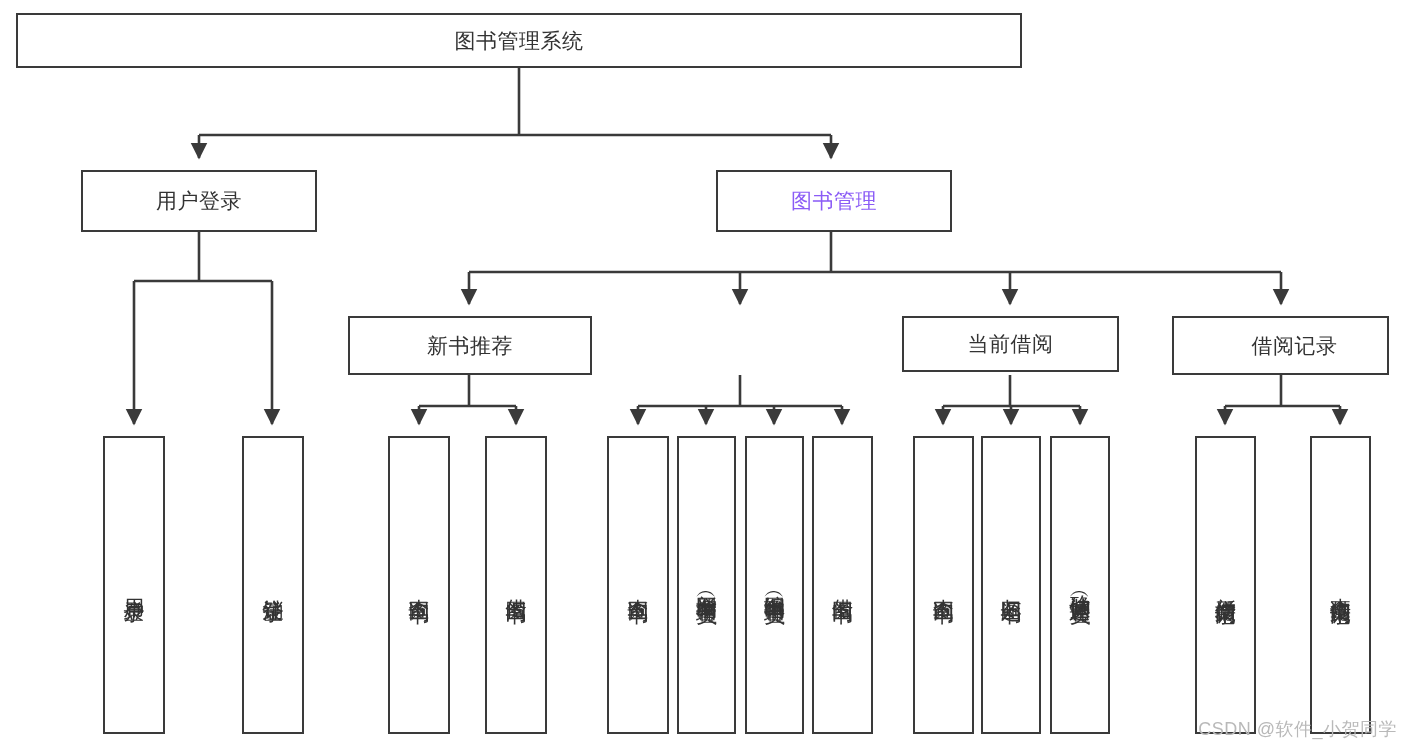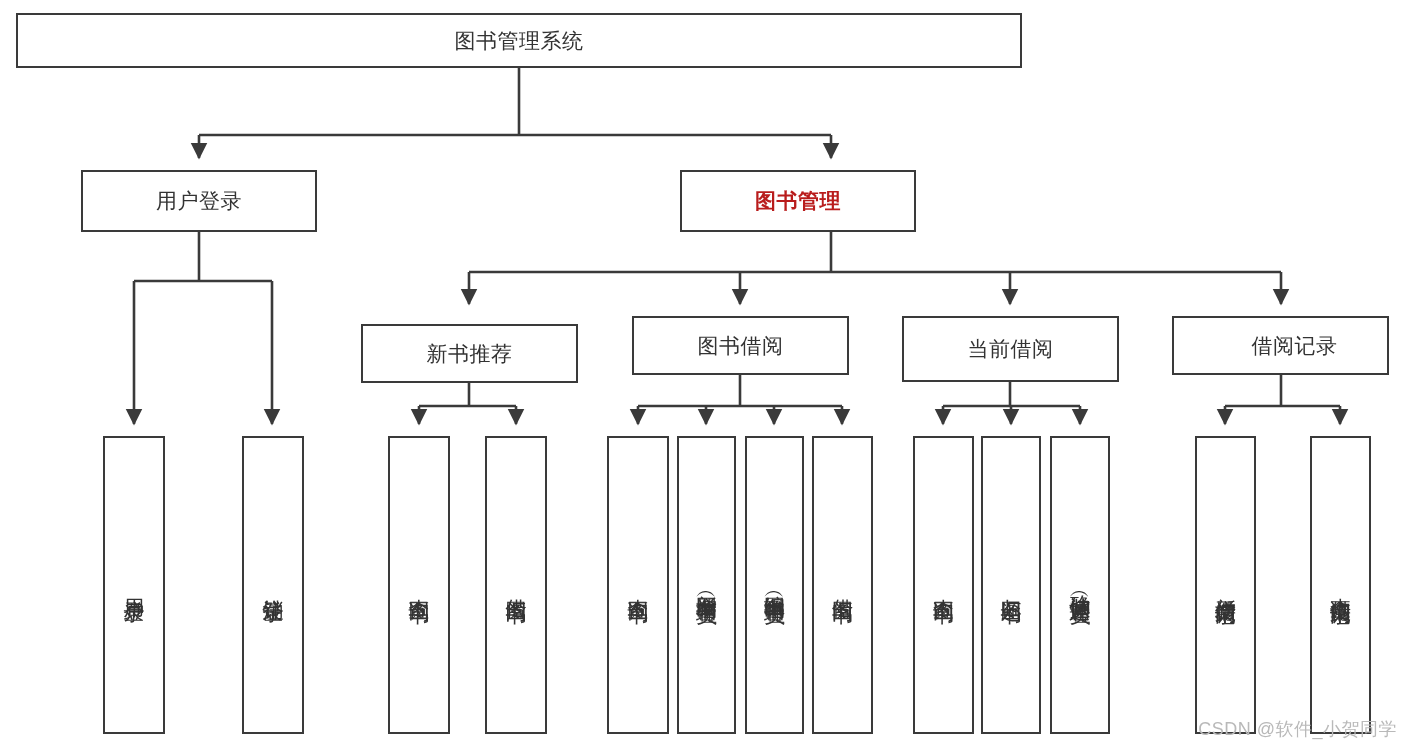--- a/index.html
+++ b/index.html
@@ -120,31 +120,28 @@
     </g>
   </svg>
 
   <div class="node h" style="left: 16px; top: 13px; width: 1006px; height: 55px; border-color: rgb(58, 58, 58); background: rgb(255, 255, 255); color: rgb(51, 51, 51);">
     <span class="label">图书管理系统</span>
   </div>
 
   <div class="node h" style="left: 81px; top: 170px; width: 236px; height: 62px; border-color: rgb(58, 58, 58); background: rgb(255, 255, 255); color: rgb(51, 51, 51);">
     <span class="label">用户登录</span>
   </div>
-  <div class="node h" style="left: 680px; top: 170px; width: 236px; height: 62px; border-color: rgb(58, 58, 58); background: rgb(255, 255, 255); color: #b91c1c; font-weight: bold;">
+  <div class="node h" style="left: 716px; top: 170px; width: 236px; height: 62px; border-color: rgb(58, 58, 58); background: rgb(255, 255, 255); color: #8b5cf6;">
     <span class="label">图书管理</span>
   </div>
 
-  <div class="node h" style="left: 361px; top: 316px; width: 217px; height: 59px; border-color: rgb(58, 58, 58); background: rgb(255, 255, 255); color: rgb(51, 51, 51); margin-top: 8px;">
+  <div class="node h" style="left: 348px; top: 316px; width: 244px; height: 59px; border-color: rgb(58, 58, 58); background: rgb(255, 255, 255); color: rgb(51, 51, 51);">
     <span class="label">新书推荐</span>
   </div>
-  <div class="node h" style="left: 632px; top: 316px; width: 217px; height: 59px; border-color: rgb(58, 58, 58); background: rgb(255, 255, 255); color: rgb(51, 51, 51);">
-    <span class="label">图书借阅</span>
-  </div>
-  <div class="node h" style="left: 902px; top: 316px; width: 217px; height: 66px; border-color: rgb(58, 58, 58); background: rgb(255, 255, 255); color: rgb(51, 51, 51);">
+  <div class="node h" style="left: 902px; top: 316px; width: 217px; height: 56px; border-color: rgb(58, 58, 58); background: rgb(255, 255, 255); color: rgb(51, 51, 51);">
     <span class="label">当前借阅</span>
   </div>
   <div class="node h" style="left: 1172px; top: 316px; width: 217px; height: 59px; border-color: rgb(58, 58, 58); background: rgb(255, 255, 255); color: rgb(51, 51, 51); padding-left: 28px;">
     <span class="label">借阅记录</span>
   </div>
 
   <div class="node v" style="left: 103px; top: 436px; width: 62px; height: 298px; border-color: rgb(58, 58, 58); background: rgb(255, 255, 255); color: rgb(51, 51, 51);">
     <span class="label">用户登录</span>
   </div>
   <div class="node v" style="left: 242px; top: 436px; width: 62px; height: 298px; border-color: rgb(58, 58, 58); background: rgb(255, 255, 255); color: rgb(51, 51, 51);">

